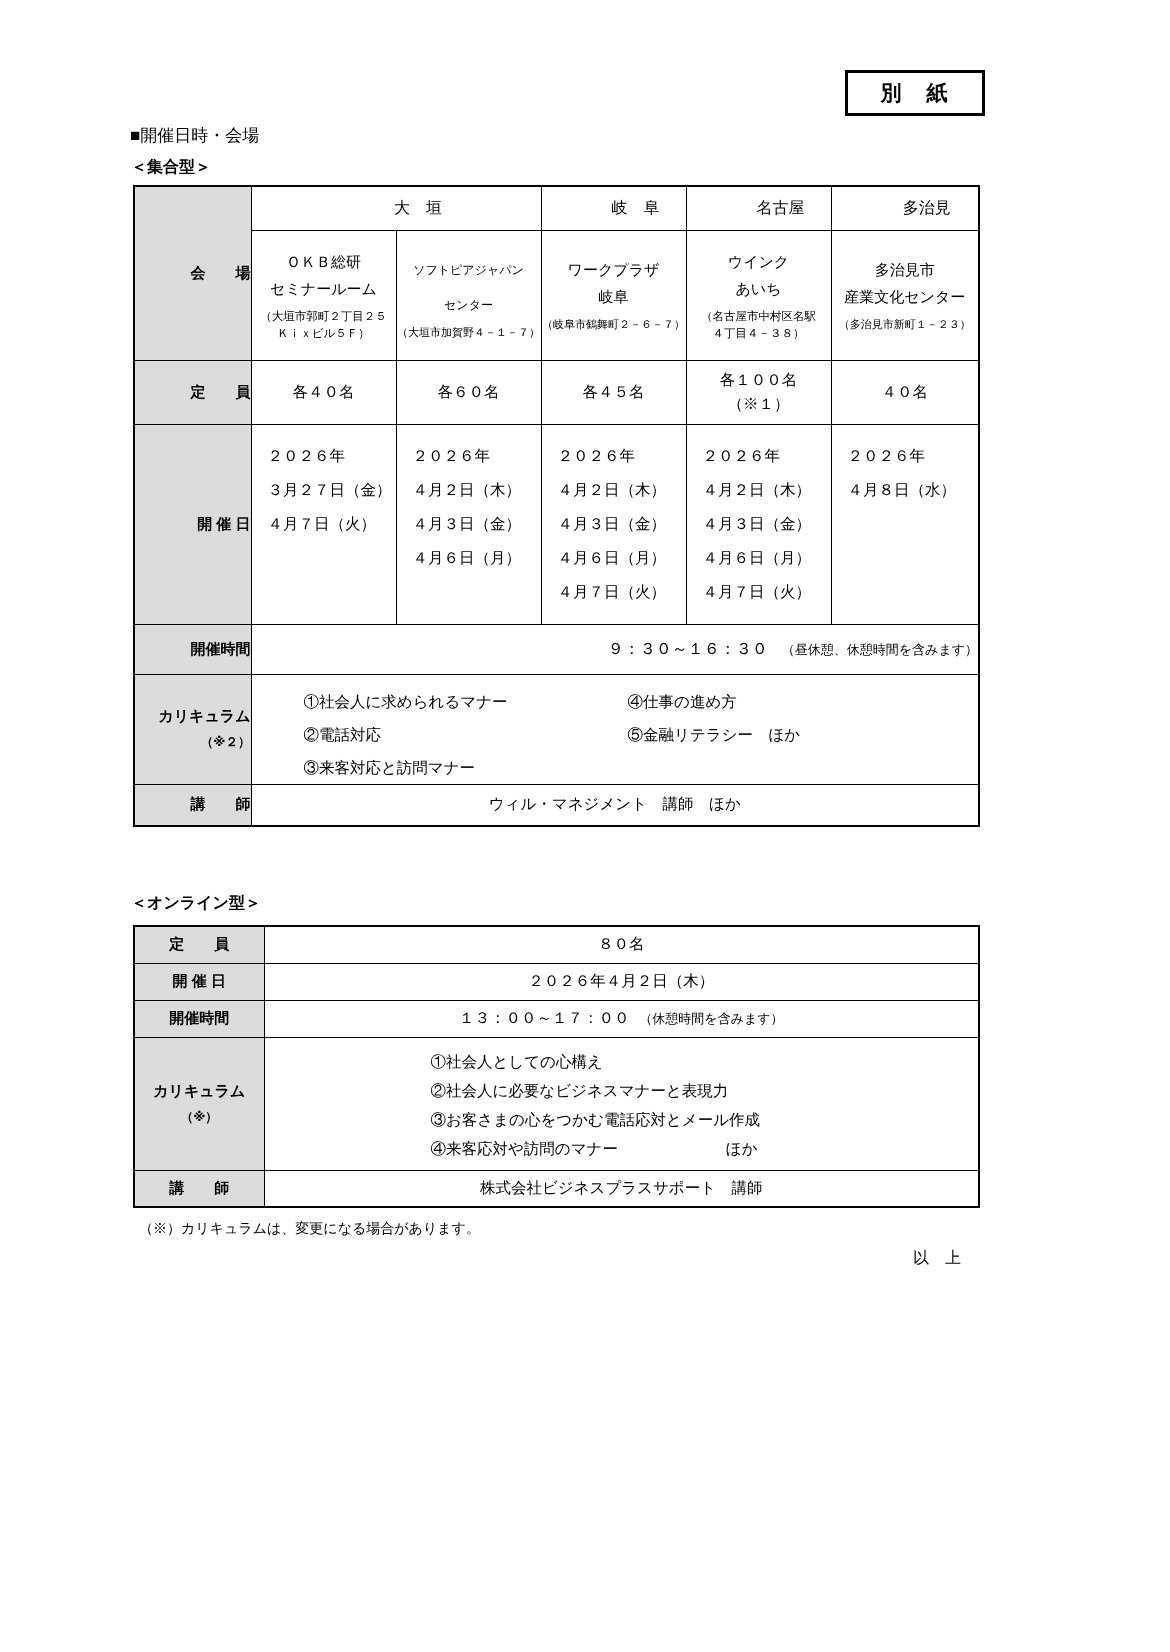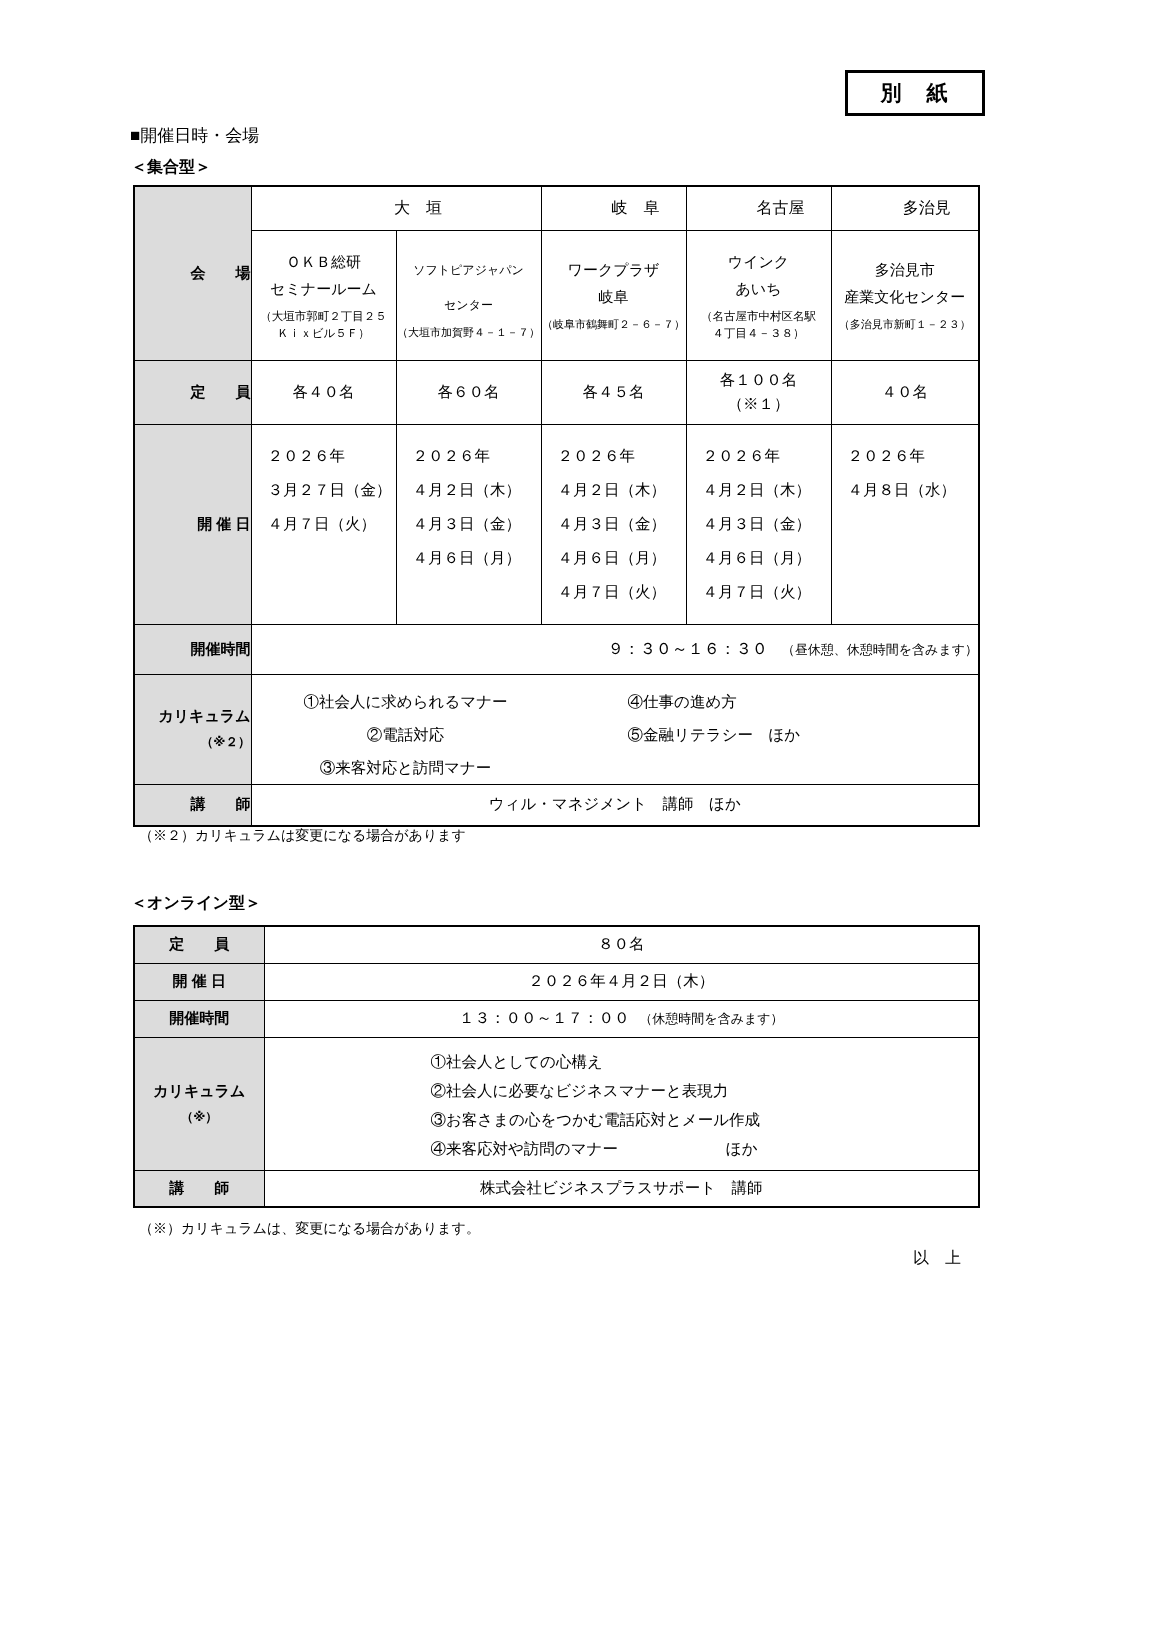--- a/index.html
+++ b/index.html
@@ -53,21 +53,21 @@
   .cap-line { line-height:24px; }
   .r-date td { height:200px; vertical-align:top; text-align:left; }
   .r-date td.dcell { padding:14px 4px 0 16px; }
   .dline { font-size:15.5px; line-height:34px; white-space:nowrap; }
   .r-time td { height:50px; vertical-align:middle; }
   .time-wrap { text-align:right; }
   .time-main { font-size:16px; }
   .time-note { font-size:13px; margin-left:10px; }
   .r-cur td.curcell { height:104px; vertical-align:top; }
   .cur-flex { display:flex; padding-top:10px; }
-  .cur-col-l { margin-left:52px;text-align:center; }
+  .cur-col-l { margin-left:52px; }
   .cur-col-r { margin-left:120px; }
   .cur-item { font-size:15.5px; line-height:33px; white-space:nowrap; }
   .r-lect td { height:42px; text-align:center; vertical-align:middle; font-size:15.5px; }
 
   .footnotes { position:absolute; top:822px; left:139px; font-size:14px; line-height:28px; }
 
   
   .t2 { position:absolute; top:925px; left:133px; width:845px; border:2px solid #000; }
   .t2 .lbl {
     background:#dcdcdc;
@@ -225,21 +225,20 @@
       </td>
     </tr>
     <tr class="r-lect">
       <td class="lbl">講　　師</td>
       <td colspan="5">ウィル・マネジメント　講師　ほか</td>
     </tr>
   </tbody>
     </table>
 
   <div class="footnotes">
-    <div>（※２）カリキュラムは変更になる場合があります</div>
   </div>
 
   <div id="online-heading" class="sec-heading">＜オンライン型＞</div>
 
   <table class="t2">
     <colgroup>
       <col style="width:130px">
         <col style="width:715px">
     </colgroup>
     <tbody>

